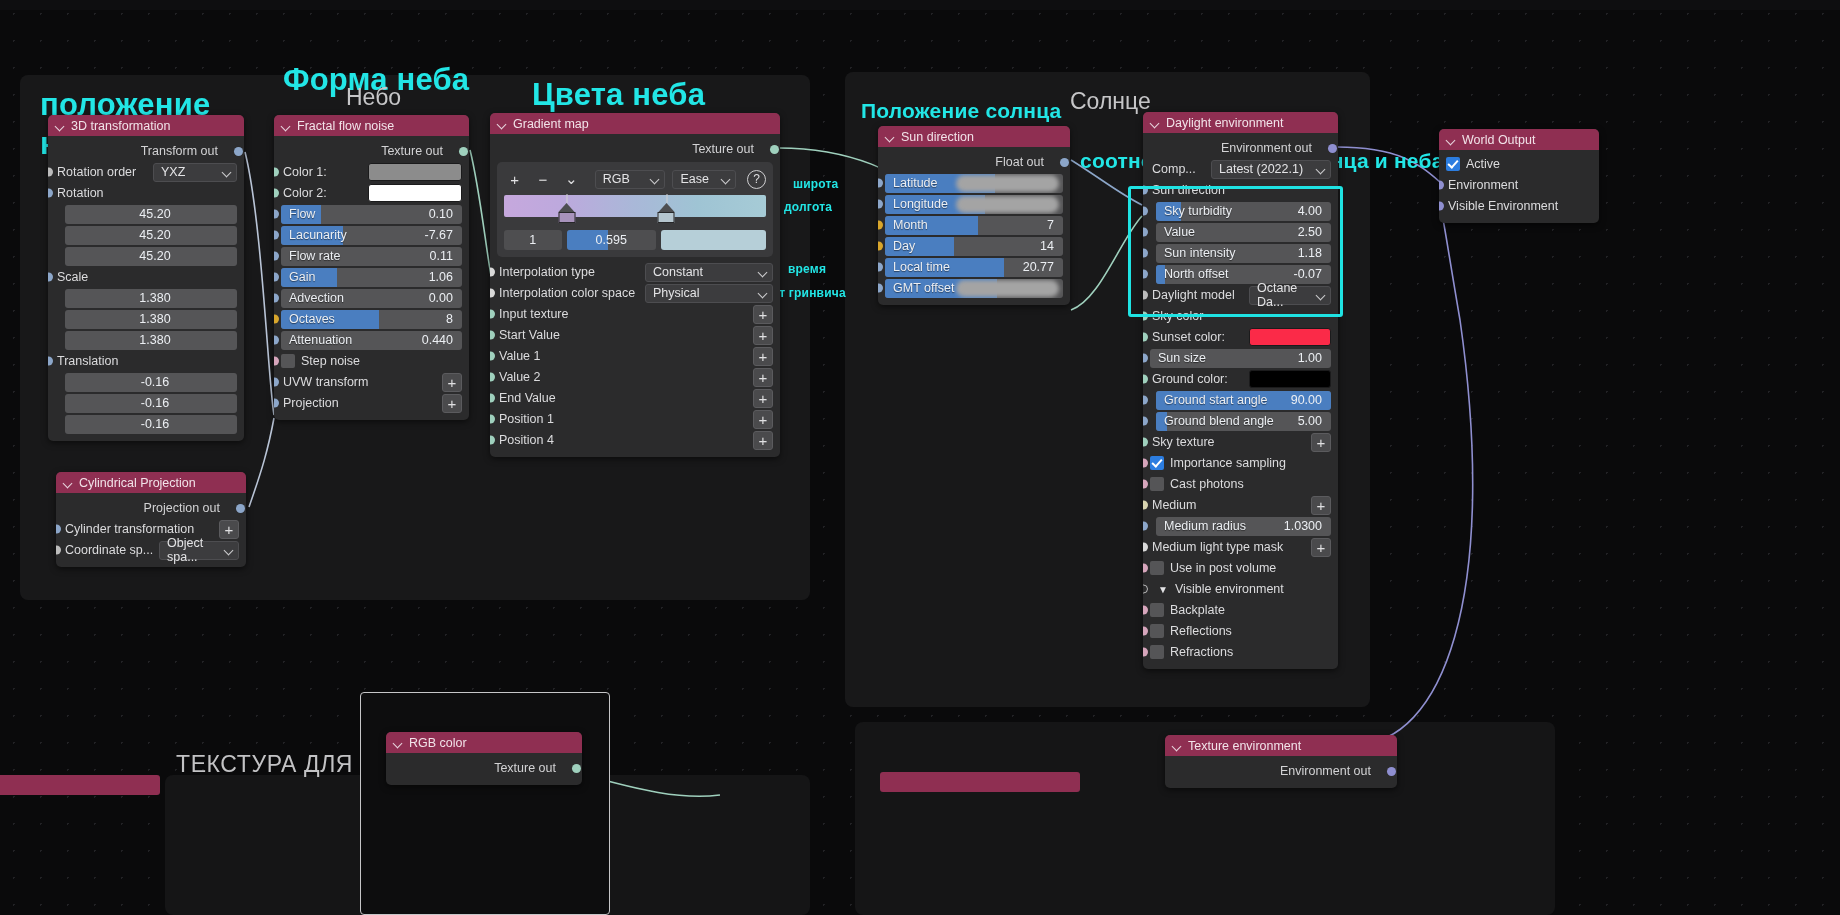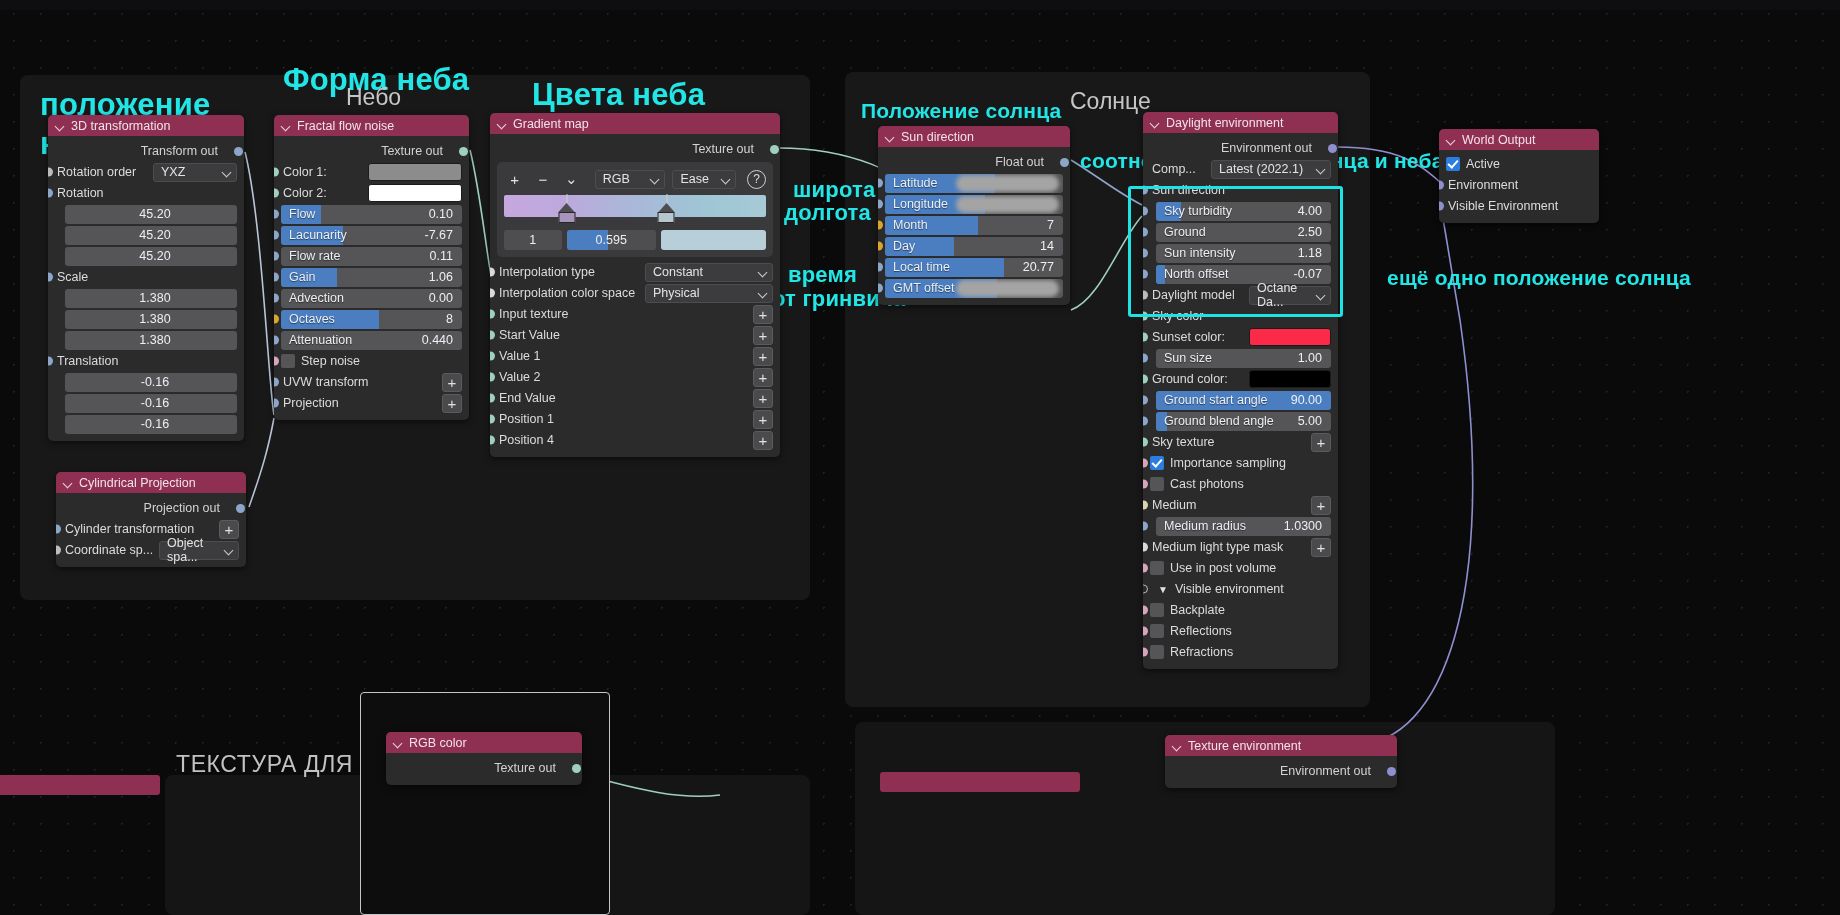--- a/index.html
+++ b/index.html
@@ -22,21 +22,21 @@
   
   .anno {
     position: absolute;
     color: #22e6e6;
     font-size: 31px;
     font-weight: 700;
     white-space: nowrap;
     line-height: 1.08;
     letter-spacing: .2px;
   }
-  .anno.sm { font-size: 22px; font-weight: 700; }
+  .anno.sm { font-size: 12px; font-weight: 700; }
   .anno.md { font-size: 21px; font-weight: 700; }
 
   .grey-label {
     position: absolute;
     color: #b9b9bb;
     font-size: 22px;
     white-space: nowrap;
   }
   .grey-label.big { font-size: 23px; color: #c6c6c8; }
   .grey-label.caps { font-size: 21px; letter-spacing: .6px; color: #c2c2c4; }
@@ -294,21 +294,20 @@
   <div class="anno" style="left:40px; top:88px;">положение</div>
   <div class="anno" style="left:40px; top:127px;">неба</div>
   <div class="anno" style="left:283px; top:63px;">Форма неба</div>
   <div class="anno" style="left:532px; top:78px;">Цвета неба</div>
   <div class="anno md" style="left:861px; top:100px;">Положение солнца</div>
   <div class="anno sm" style="left:793px; top:178px;">широта</div>
   <div class="anno sm" style="left:784px; top:201px;">долгота</div>
   <div class="anno sm" style="left:788px; top:263px;">время</div>
   <div class="anno sm" style="left:772px; top:287px;">от гринвича</div>
   <div class="anno md" style="left:1080px; top:150px;">соотношения "сил" солнца и неба</div>
-  <div class="anno md" style="left:1387px; top:267px;">ещё одно положение солнца</div>
 
   <div class="grey-label big" style="left:346px; top:84px;">Небо</div>
   <div class="grey-label big" style="left:1070px; top:88px;">Солнце</div>
   <div class="grey-label caps" style="left:404px; top:706px; font-size:23px;">ТЕКСТУРА ФОНА</div>
   <div class="grey-label caps" style="left:176px; top:751px; font-size:23px;">ТЕКСТУРА ДЛЯ РЕФРА</div>
 
   <div class="node" style="left:48px; top:115px; width:196px;">
     <div class="node-header">
       <span class="chev"></span>
       <span>3D transformation</span>
@@ -708,21 +707,21 @@
         <div class="slider" style="margin-left:6px;">
           <div class="fill" style="width:14%"></div>
           <span class="name">Sky turbidity</span>
           <span class="val">4.00</span>
         </div>
       </div>
       <div class="row">
         <span class="port p-blue"></span>
         <div class="slider" style="margin-left:6px;">
           <div class="fill" style="width:0%"></div>
-          <span class="name">Ground</span>
+          <span class="name">Value</span>
           <span class="val">2.50</span>
         </div>
       </div>
       <div class="row">
         <span class="port p-blue"></span>
         <div class="slider" style="margin-left:6px;">
           <div class="fill" style="width:0%"></div>
           <span class="name">Sun intensity</span>
           <span class="val">1.18</span>
         </div>
@@ -747,21 +746,21 @@
         <span class="port p-green"></span>
         <span class="lbl">Sky color</span>
       </div>
       <div class="row">
         <span class="port p-green"></span>
         <span class="lbl">Sunset color:</span>
         <div class="swatch" style="width:82px; margin-left:auto; background:#fb2a48;"></div>
       </div>
       <div class="row">
         <span class="port p-blue"></span>
-        <div class="slider" style="margin-left:6px;">
+        <div class="slider" style="">
           <div class="fill" style="width:0%"></div>
           <span class="name">Sun size</span>
           <span class="val">1.00</span>
         </div>
       </div>
       <div class="row">
         <span class="port p-green"></span>
         <span class="lbl">Ground color:</span>
         <div class="swatch" style="width:82px; margin-left:auto; background:#000000;"></div>
       </div>

